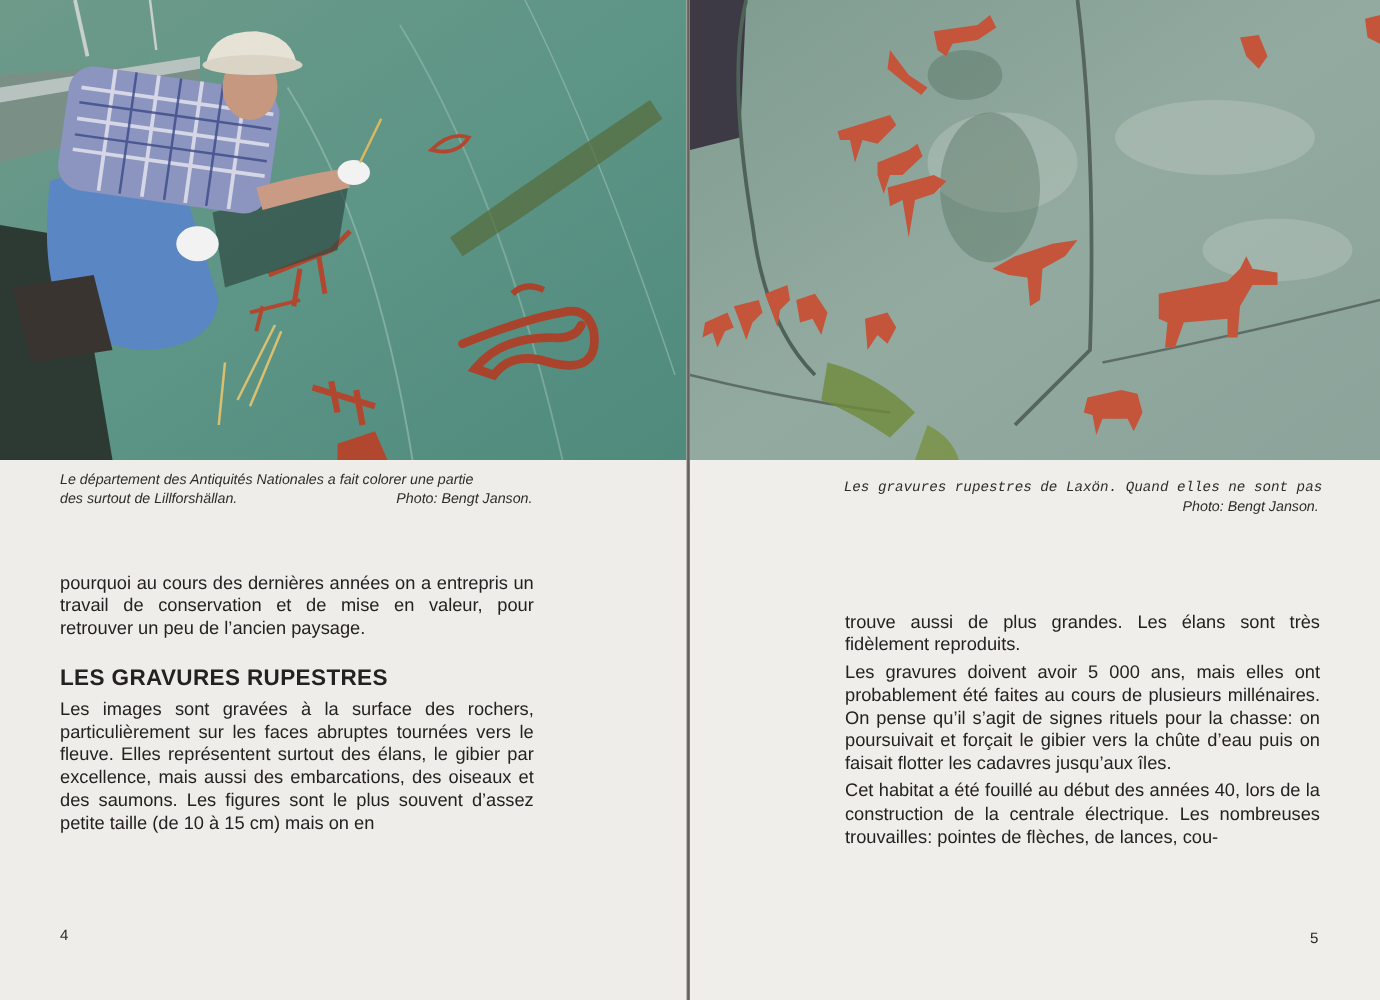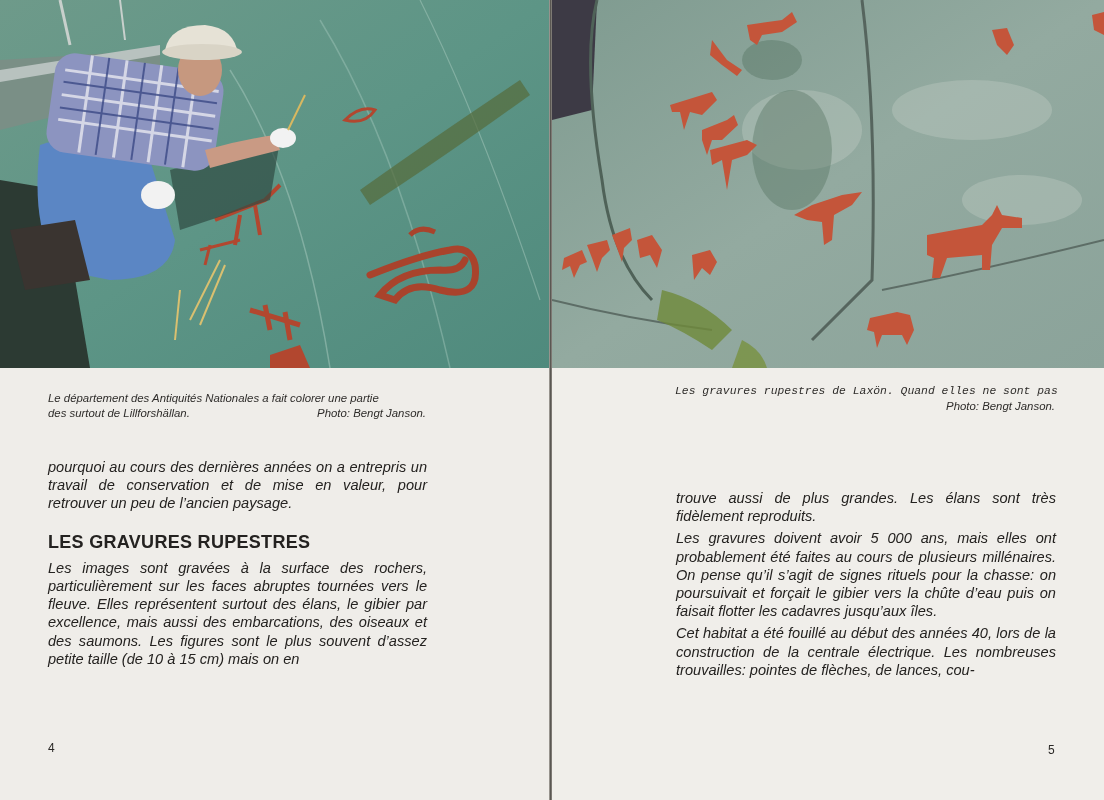--- a/index.html
+++ b/index.html
@@ -29,21 +29,21 @@
     .caption {
       position: absolute; font-style: italic; font-size: 11.4px; line-height: 14.5px;
       color: #2e2c2a;
     }
     .caption .line { display: block; white-space: nowrap; }
     .caption .credit { display: block; text-align: right; }
     .body-text {
       position: absolute; font-size: 14.6px; line-height: 18.2px; color: #242220;
       text-align: justify;
     }
-    .body-text p { margin: 0; font-style: italic; }
+    .body-text p { margin: 0; }
     .body-text p + p { margin-top: 4px; }
     .heading {
       font-weight: bold; font-size: 18px; letter-spacing: 0.3px;
       margin: 20px 0 8px 0;
     }
     .page-number { position: absolute; font-size: 12px; color: #2a2826; }
   </style>
 </head>
 <body>
 
@@ -116,21 +116,21 @@
 
         <path d="M165 50 Q170 25 205 25 Q235 28 238 55 Z" fill="#e6e2d6"></path>
         <ellipse cx="202" cy="52" rx="40" ry="8" fill="#d9d4c6"></ellipse>
 
         <line x1="190" y1="320" x2="220" y2="260" stroke="#d9c070" stroke-width="2"></line>
         <line x1="200" y1="325" x2="225" y2="265" stroke="#d9c070" stroke-width="2"></line>
         <line x1="175" y1="340" x2="180" y2="290" stroke="#d9c070" stroke-width="2"></line>
       </svg>
     </div>
 
-    <div class="caption" style="left:48px; top:391px; width:378px;">
+    <div class="caption" style="left:48px; top:377px; width:378px;">
       <span class="line">Le département des Antiquités Nationales a fait colorer une partie</span>
       <span class="line" style="position:relative;">
         <span>des surtout de Lillforshällan.</span>
         <span style="position:absolute; right:0;">Photo: Bengt Janson.</span>
       </span>
     </div>
 
     <div class="body-text" style="left:48px; top:458px; width:379px;">
       <p>pourquoi au cours des dernières années on a entrepris un travail de conservation et de mise en valeur, pour retrouver un peu de l’ancien paysage.</p>
       <div class="heading">LES GRAVURES RUPESTRES</div>

